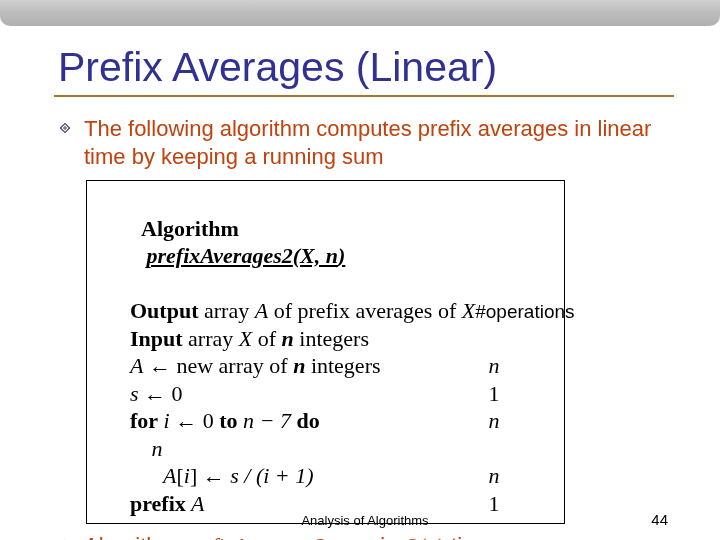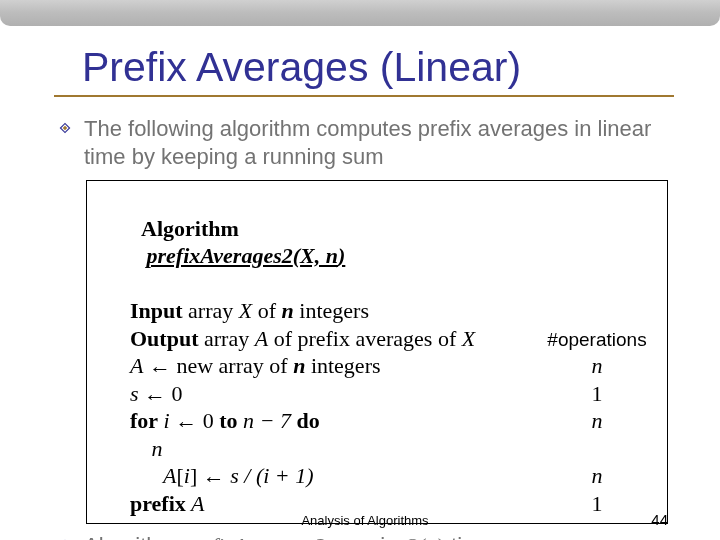--- a/index.html
+++ b/index.html
@@ -22,52 +22,51 @@
     position: absolute;
     top: 26px; left: 0; right: 0; bottom: 0;
     padding: 18px 50px 0 58px;
   }
   .title {
     font-size: 41px;
     color: #313194;
     font-family: Verdana, Arial, sans-serif;
     margin-bottom: 4px;
     letter-spacing: 0;
-    margin-left: 24px;
   }
   .title-underline {
     height: 2px;
     background: #a07830;
     margin: 0 -4px 18px -4px;
   }
   .bullet-row {
     display: flex;
     align-items: flex-start;
     gap: 12px;
     margin-bottom: 10px;
   }
   .bullet-icon {
     flex: 0 0 auto;
     width: 14px; height: 14px;
     margin-top: 6px;
   }
   .bullet-text {
     font-size: 22px;
-    color: #737373;
+    color: #c2410c;
     line-height: 1.25;
   }
   .algo-box {
     border: 1px solid #000;
     margin: 2px 0 8px 28px;
     padding: 6px 10px 6px 10px;
     font-family: "Times New Roman", Times, serif;
     font-size: 22px;
     line-height: 1.25;
     position: relative;
-    width: 582px;
+    width: 479px;
   }
   .algo-line {
     display: flex;
     justify-content: space-between;
     align-items: baseline;
   }
   .algo-left { white-space: pre; }
   .ops-head {
     font-family: Verdana, Arial, sans-serif;
     font-size: 19px;
@@ -123,27 +122,27 @@
   <div class="algo-box">
     <div class="algo-line">
       <span class="algo-left">
         <span class="b">Algorithm</span>
         <span> </span><span class="b i" style="text-decoration: underline;"><span>prefixAverages2</span><span class="i">(</span><span class="i">X, n</span><span class="i">)</span></span>
       </span>
       <span class="ops-val"></span>
     </div>
 
     <div class="algo-line">
-      <span class="algo-left">      <span class="b">Input</span><span> array </span><span class="i">X</span><span> of </span><span class="b i">n</span><span> integers</span></span>
-      <span class="ops-val"></span>
+      <span class="algo-left">      <span class="b">Output</span><span> array </span><span class="i">A</span><span> of prefix averages of </span><span class="i">X</span></span>
+      <span class="ops-head">#operations</span>
     </div>
 
     <div class="algo-line">
-      <span class="algo-left">      <span class="b">Output</span><span> array </span><span class="i">A</span><span> of prefix averages of </span><span class="i">X</span></span>
-      <span class="ops-head">#operations</span>
+      <span class="algo-left">      <span class="b">Input</span><span> array </span><span class="i">X</span><span> of </span><span class="b i">n</span><span> integers</span></span>
+      <span class="ops-val"></span>
     </div>
 
     <div class="algo-line">
       <span class="algo-left">      <span class="i">A</span><span> ← </span><span>new array of </span><span class="b i">n</span><span> integers</span></span>
       <span class="ops-val">n</span>
     </div>
 
     <div class="algo-line">
       <span class="algo-left">      <span class="i">s</span><span> ← </span><span>0</span></span>
       <span class="ops-val nonit">1</span>

